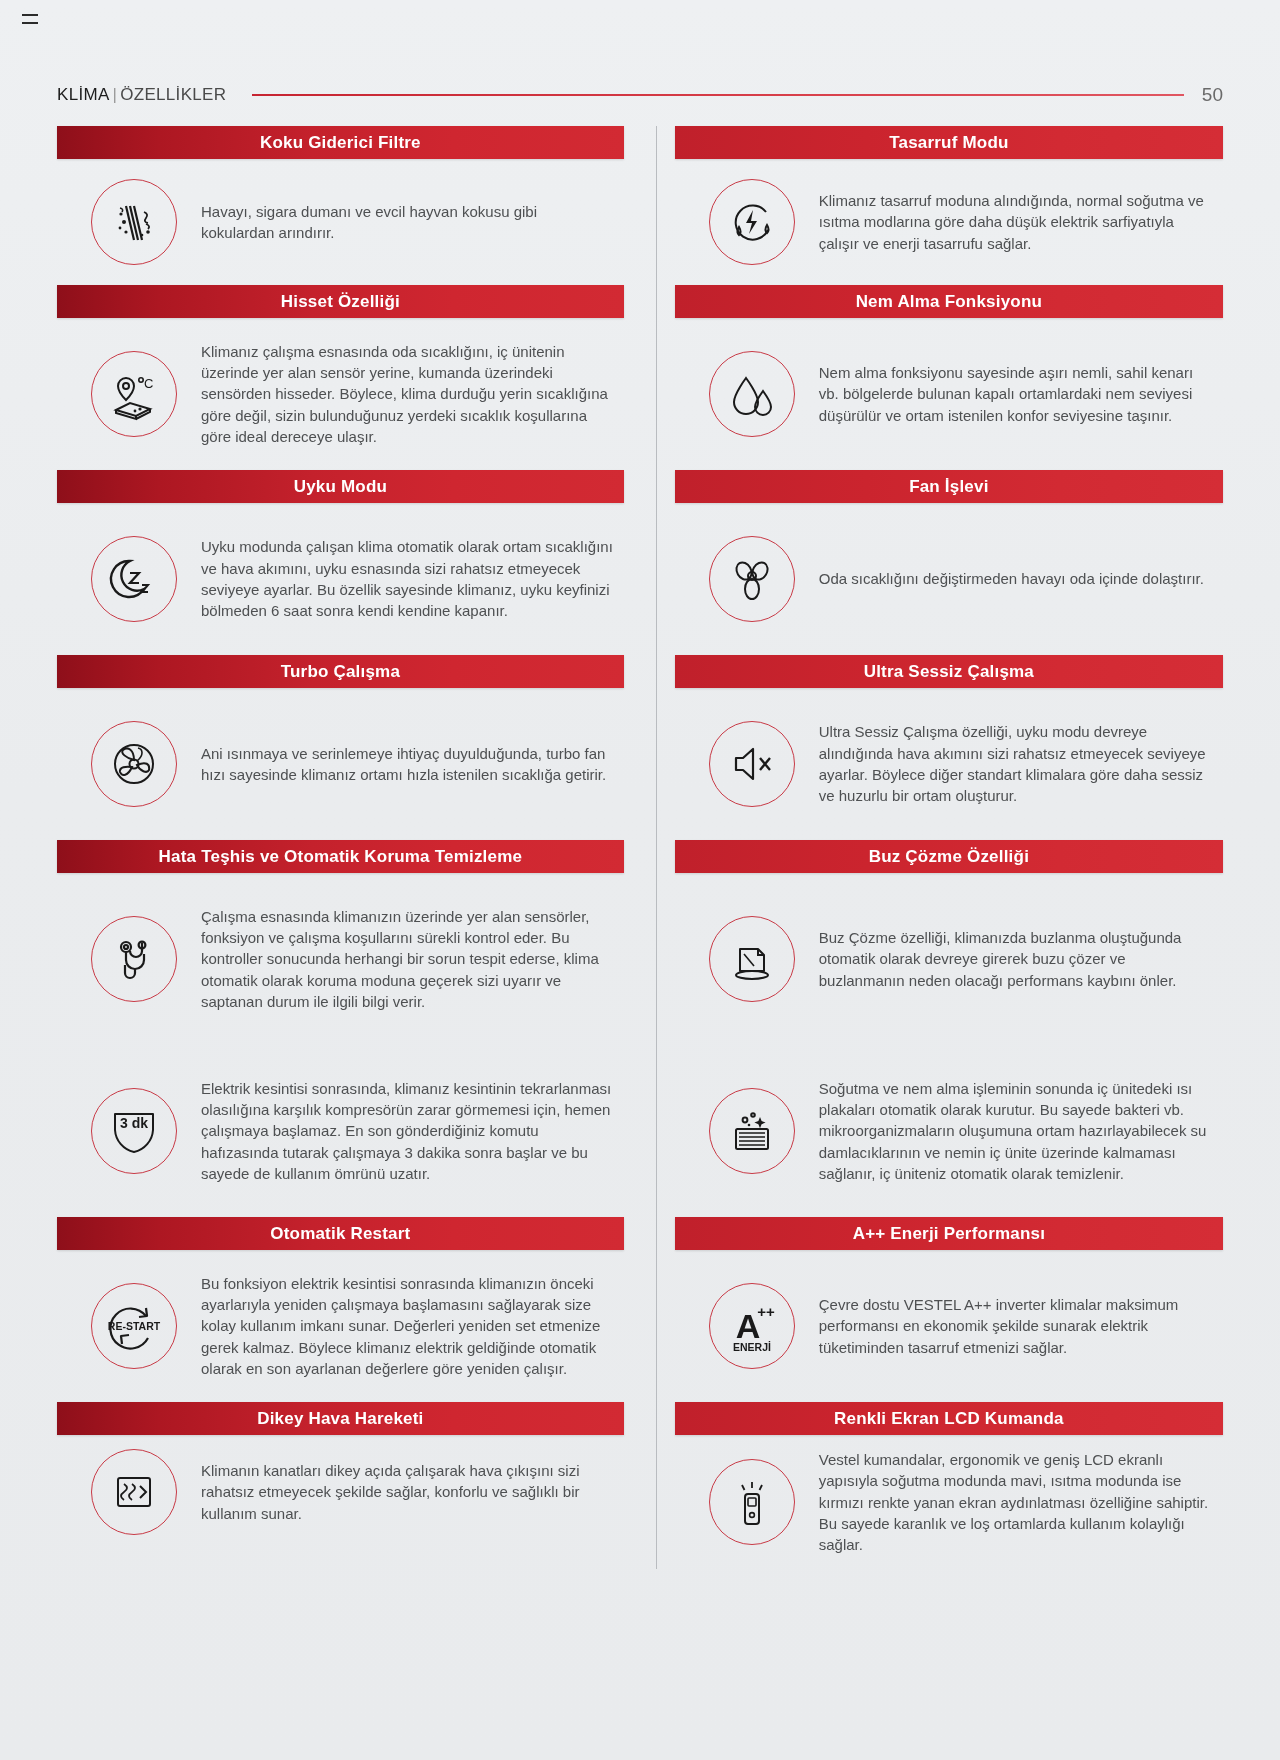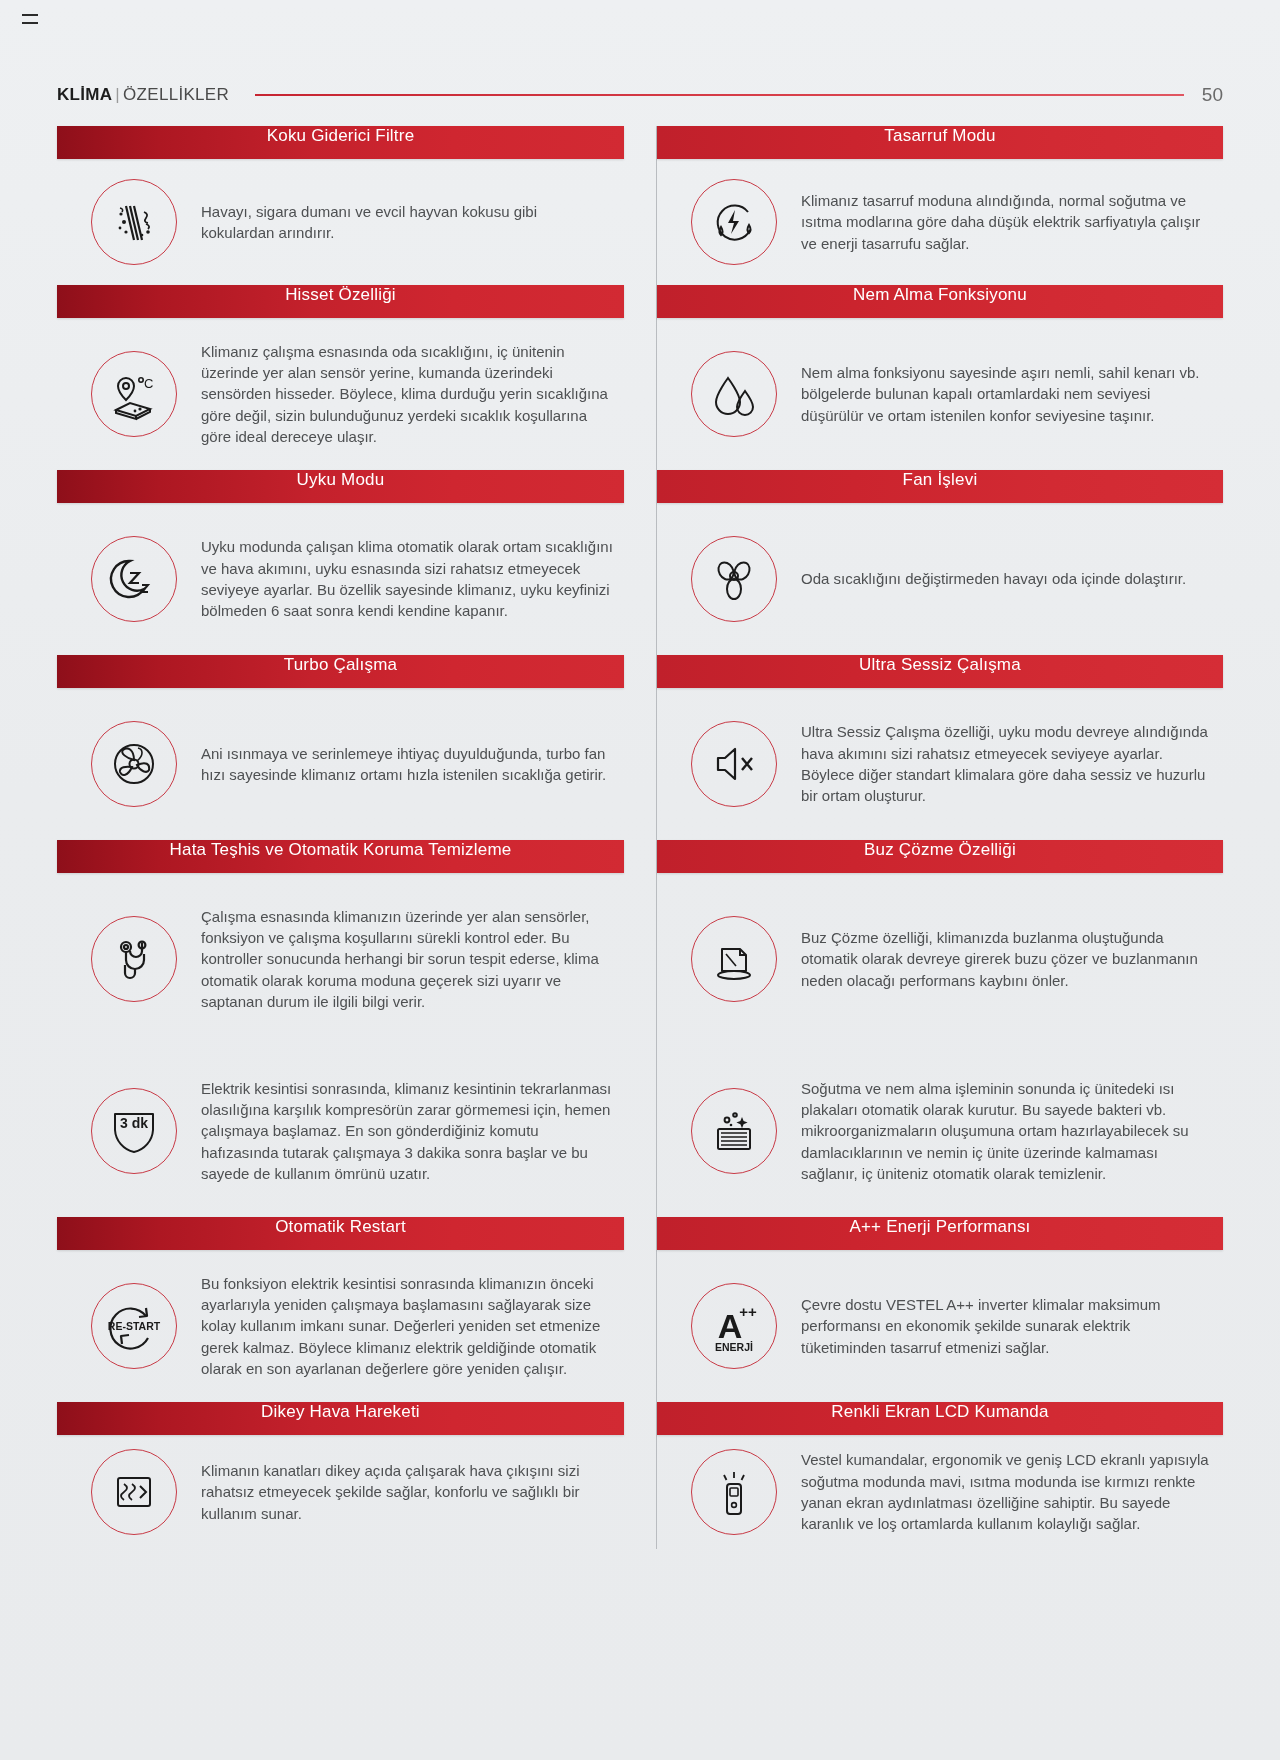--- a/index.html
+++ b/index.html
@@ -24,48 +24,48 @@
     display: block; height: 2px; background: #2b2b2b; margin-bottom: 6px;
     width: 16px;
   }
 
   
   .page-header {
     position: absolute; left: 57px; top: 78px; right: 57px; height: 34px;
     display: flex; align-items: center;
   }
   .brand { font-size: 17px; letter-spacing: .3px; color: #3a3a3a; white-space: nowrap; }
-  .brand b { font-weight: 700; color: #1d1d1d; }
+  .brand b { font-weight: 400; color: #1d1d1d; }
   .brand span.sep { color: #9a9a9a; font-weight: 400; margin: 0 3px; }
   .brand span.sub { font-weight: 400; color: #4a4a4a; }
   .header-rule {
     flex: 1 1 auto; height: 2px;
     background: linear-gradient(90deg,#c62431 0%, #d8404b 60%, #e05661 100%);
     margin: 0 18px 0 26px;
   }
   .page-num { font-size: 19px; color: #6a6a6a; font-weight: 400; }
 
   
   .grid {
     position: absolute; left: 57px; top: 126px;
     width: 1166px;
   }
   .row { display: flex; width: 100%; }
   .col {
     width: 50%;
     display: flex; flex-direction: column;
   }
   .col.left  { padding-right: 0; }
-  .col.right { padding-left: 0; border-left: 1px solid #b9bcc0; margin-left: 32px; }
+  .col.right { padding-left: 18px; border-left: 1px solid #b9bcc0; margin-left: 32px; }
 
   .bar {
     height: 33px;
     background: linear-gradient(90deg,#8e0f1a 0%, #ad1722 18%, #c4212c 45%, #cf2630 70%, #d22a33 100%);
-    display: flex; justify-content: center;
-    color: #fff; font-size: 17px; font-weight: 400;
+    display: flex; align-items: center; justify-content: center;
+    color: #fff; font-size: 17px; font-weight: 700;
     letter-spacing: .2px;
     box-shadow: 0 1px 2px rgba(0,0,0,.12);
   }
   .col.right .bar {
     background: linear-gradient(90deg,#c0202b 0%, #cb242e 35%, #d22a33 70%, #d52d36 100%);
   }
 
   .cell {
     display: flex; align-items: center;
     padding: 14px 10px 14px 12px;

